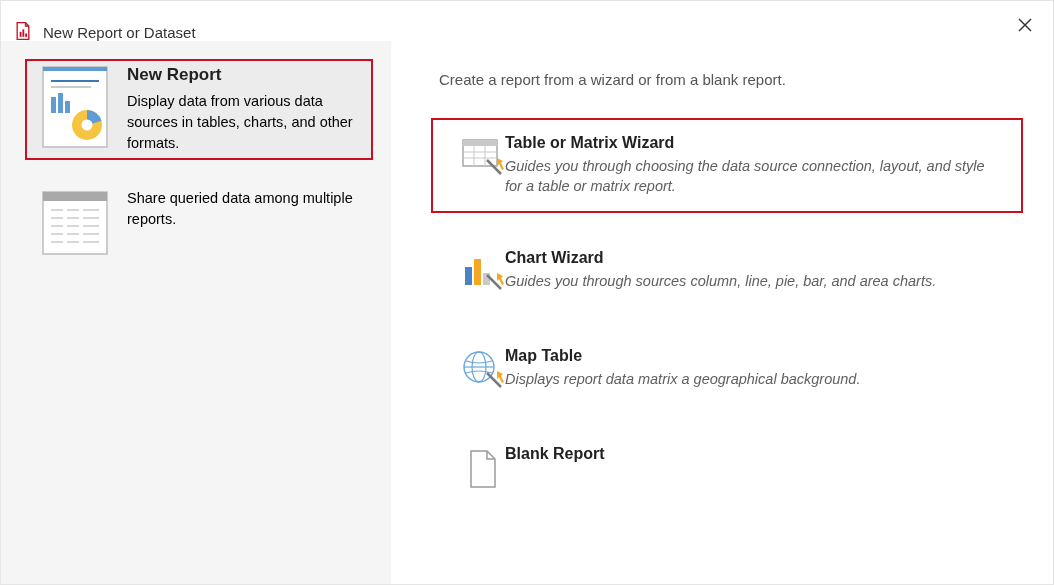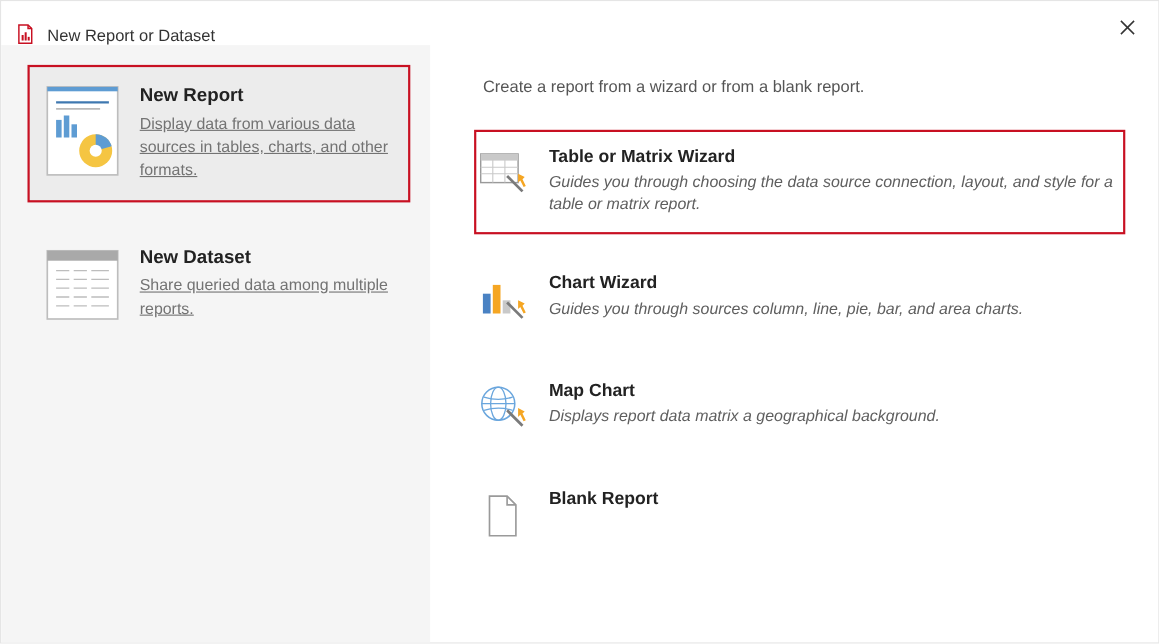--- a/index.html
+++ b/index.html
@@ -37,21 +37,21 @@
       height: calc(585px - 40px);
     }
     .sidebar {
       width: 390px;
       background: #f5f5f5;
       padding: 18px 18px 18px 24px;
     }
     .card {
       display: flex;
       gap: 16px;
-      padding: 16px 12px;
+      padding: 4px 12px;
       border: 2px solid transparent;
     }
     .card.selected {
       background: #ececec;
       border: 2px solid #c81022;
     }
     .card .thumb {
       width: 72px; height: 84px;
       flex-shrink: 0;
     }
@@ -59,39 +59,37 @@
       flex: 1;
     }
     .card .card-title {
       font-size: 17px;
       font-weight: 600;
       color: #222;
       margin-bottom: 6px;
     }
     .card .card-desc {
       font-size: 14.5px;
-      color: #737373;
+      color: #000000;
       line-height: 1.45;
-      text-decoration: underline;
     }
     .sidebar .gap { height: 22px; }
     .main {
       flex: 1;
       padding: 30px 30px 30px 40px;
     }
     .main .headline {
       font-size: 15px;
       color: #555;
       margin-bottom: 30px;
       margin-left: 8px;
     }
     .option {
       display: flex;
-      gap: 20px;
-      padding: 14px 2px;
+      padding: 14px 28px;
       border: 2px solid transparent;
       margin-bottom: 20px;
       align-items: flex-start;
     }
     .option.selected {
       border: 2px solid #c81022;
     }
     .option .oicon {
       width: 44px; height: 44px;
       flex-shrink: 0;
@@ -177,21 +175,20 @@
             <line x1="12" y1="46" x2="24" y2="46"></line>
               <line x1="28" y1="46" x2="40" y2="46"></line>
               <line x1="44" y1="46" x2="60" y2="46"></line>
             <line x1="12" y1="54" x2="24" y2="54"></line>
               <line x1="28" y1="54" x2="40" y2="54"></line>
               <line x1="44" y1="54" x2="60" y2="54"></line>
           </g>
         </svg>
       </div>
       <div class="txt">
-        <div class="card-title">New Dataset</div>
         <div class="card-desc">Share queried data among multiple reports.</div>
       </div>
     </div>
 
   </div>
 
   <div class="main">
     <div class="headline">Create a report from a wizard or from a blank report.</div>
 
     <div class="option selected">
@@ -235,21 +232,21 @@
           <circle cx="18" cy="18" r="15" fill="none" stroke="#6aa6dd" stroke-width="1.4"></circle>
           <ellipse cx="18" cy="18" rx="7" ry="15" fill="none" stroke="#6aa6dd" stroke-width="1.2"></ellipse>
           <line x1="3" y1="18" x2="33" y2="18" stroke="#6aa6dd" stroke-width="1.2"></line>
           <path d="M5 12 Q18 16 31 12" fill="none" stroke="#6aa6dd" stroke-width="1.2"></path>
           <path d="M5 24 Q18 20 31 24" fill="none" stroke="#6aa6dd" stroke-width="1.2"></path>
           <path d="M26 24 L40 38" stroke="#7a7a7a" stroke-width="2.5"></path>
           <path d="M36 22 l6 3 -2 2 3 6 -2 1 -3 -6 -2 2 z" fill="#f5a623"></path>
         </svg>
       </div>
       <div class="otxt">
-        <div class="otitle">Map Chart</div>
+        <div class="otitle">Map Table</div>
         <div class="odesc">Displays report data matrix a geographical background.</div>
       </div>
     </div>
 
     <div class="option">
       <div class="oicon">
         <svg viewBox="0 0 44 44">
           <path d="M10 4 h16 l8 8 v28 h-24 z" fill="#fff" stroke="#9a9a9a" stroke-width="1.5"></path>
           <path d="M26 4 v8 h8" fill="none" stroke="#9a9a9a" stroke-width="1.5"></path>
         </svg>

